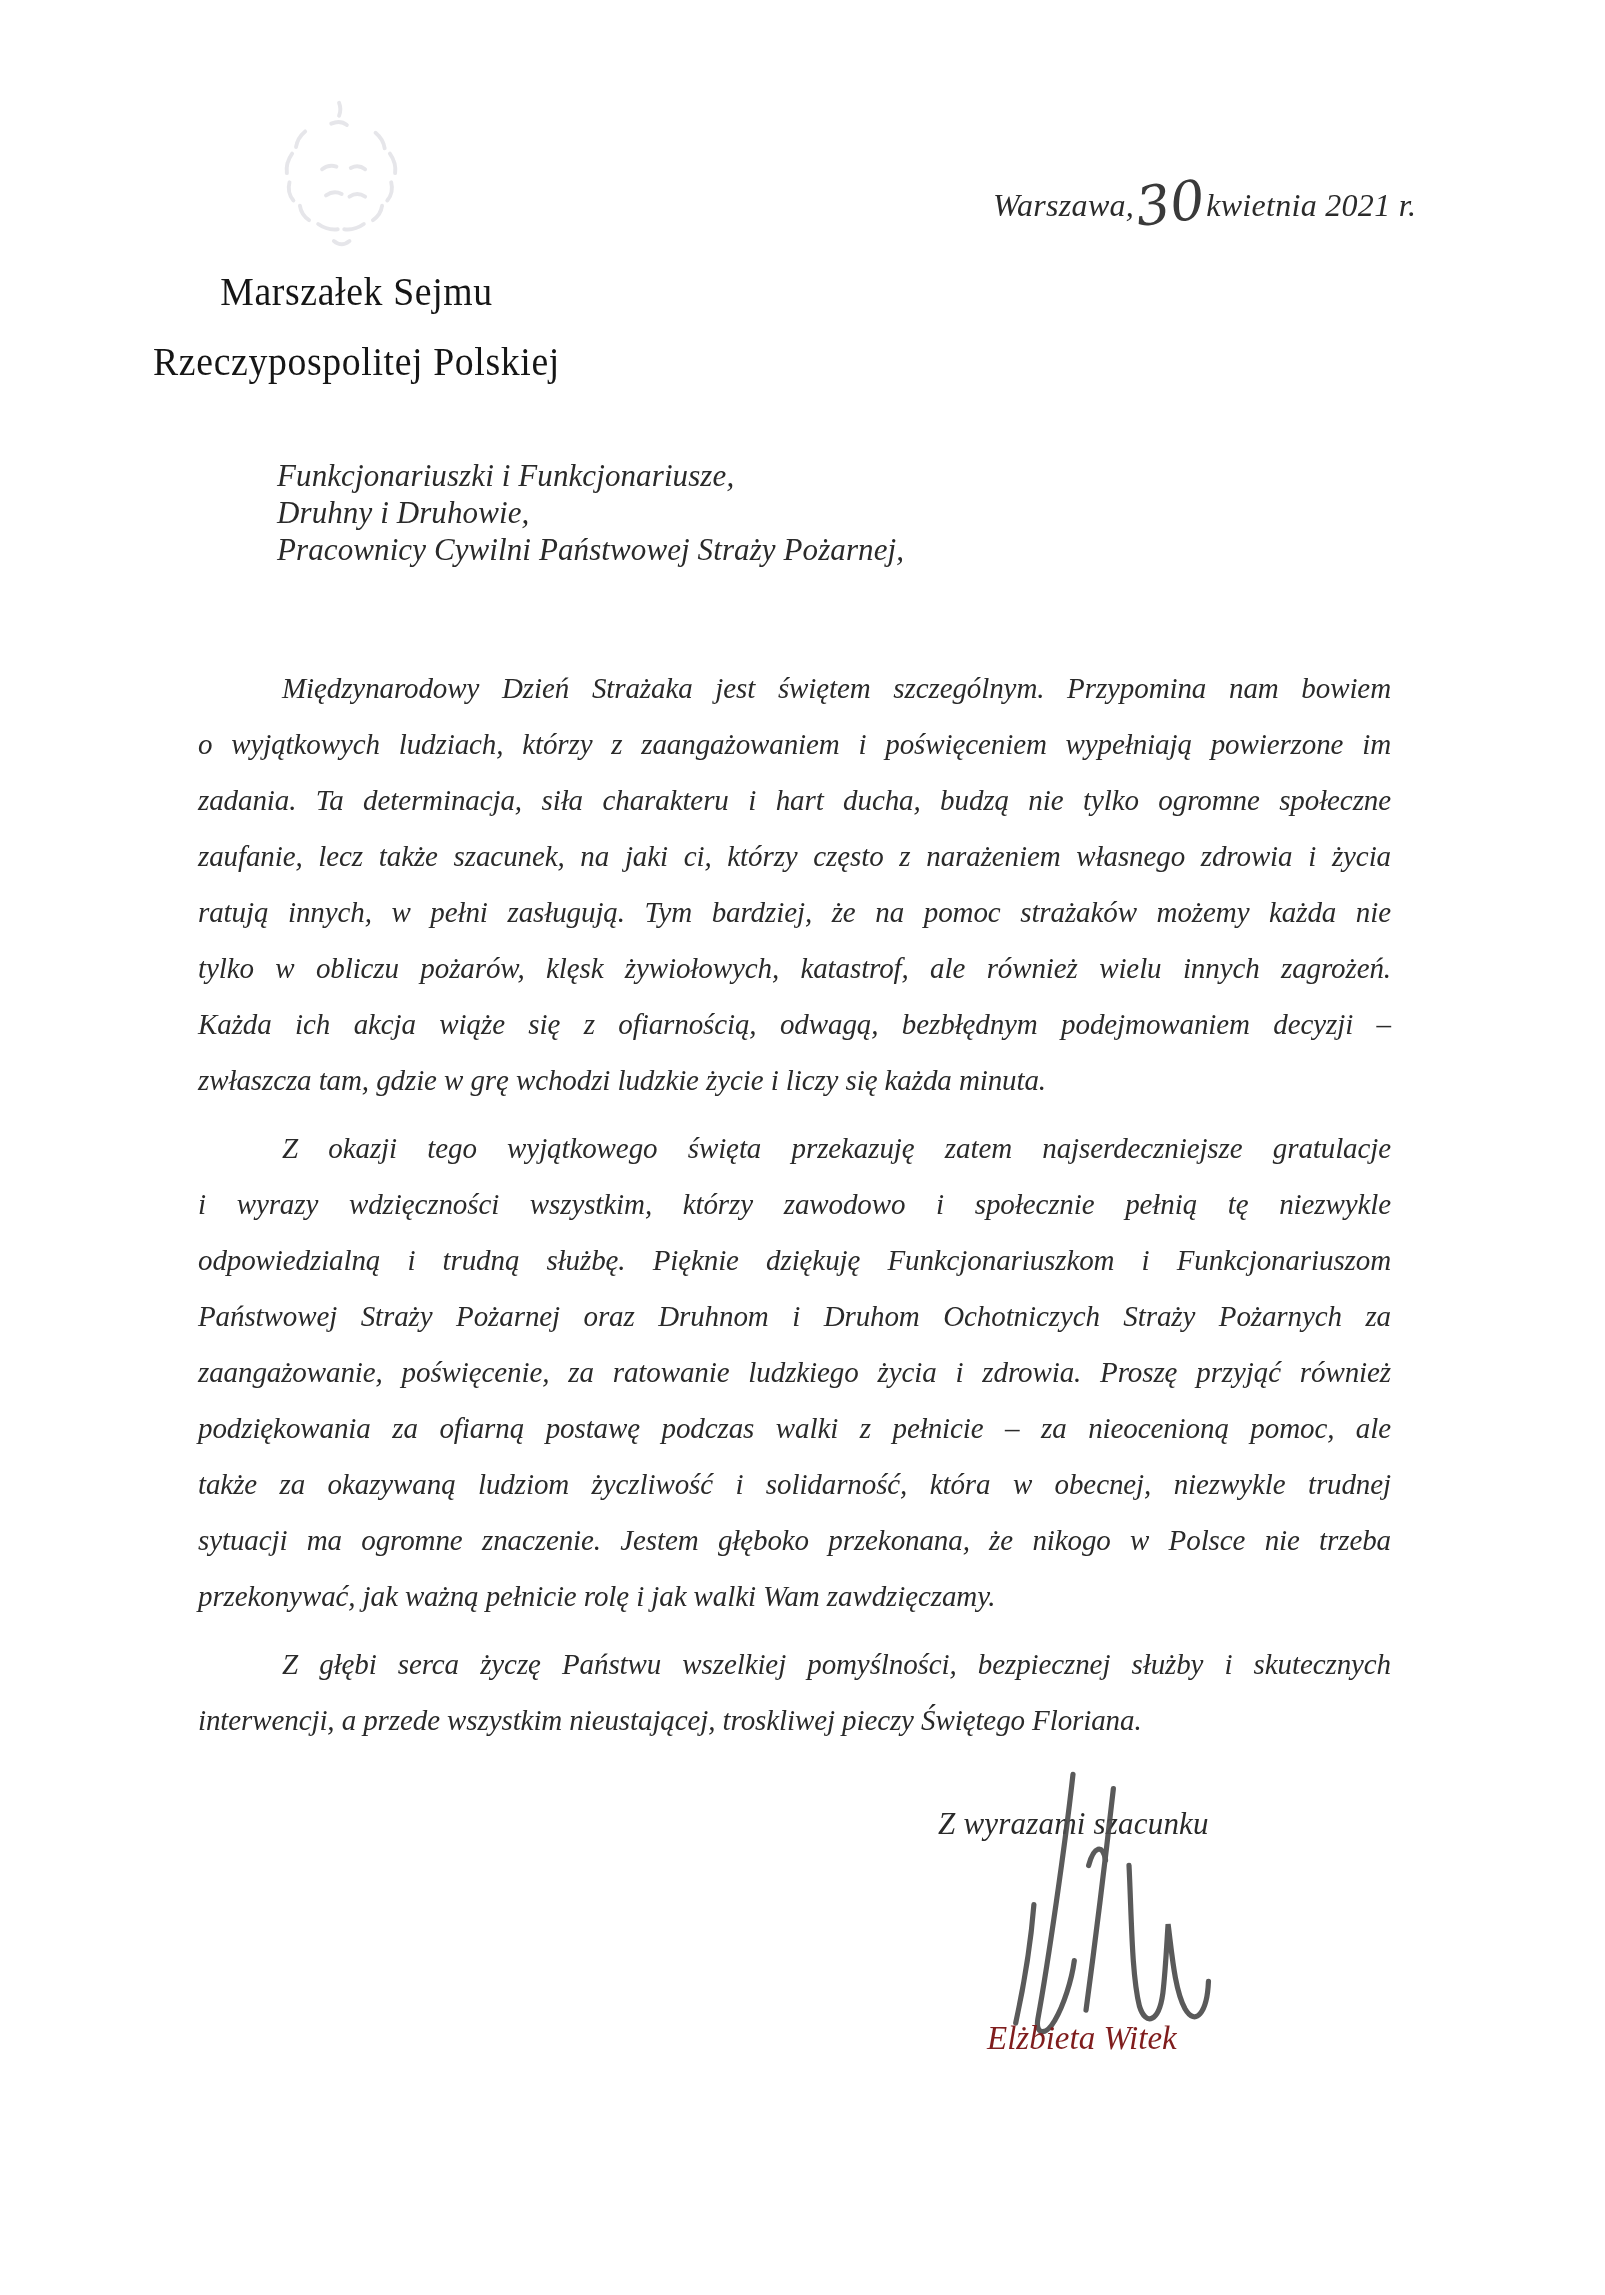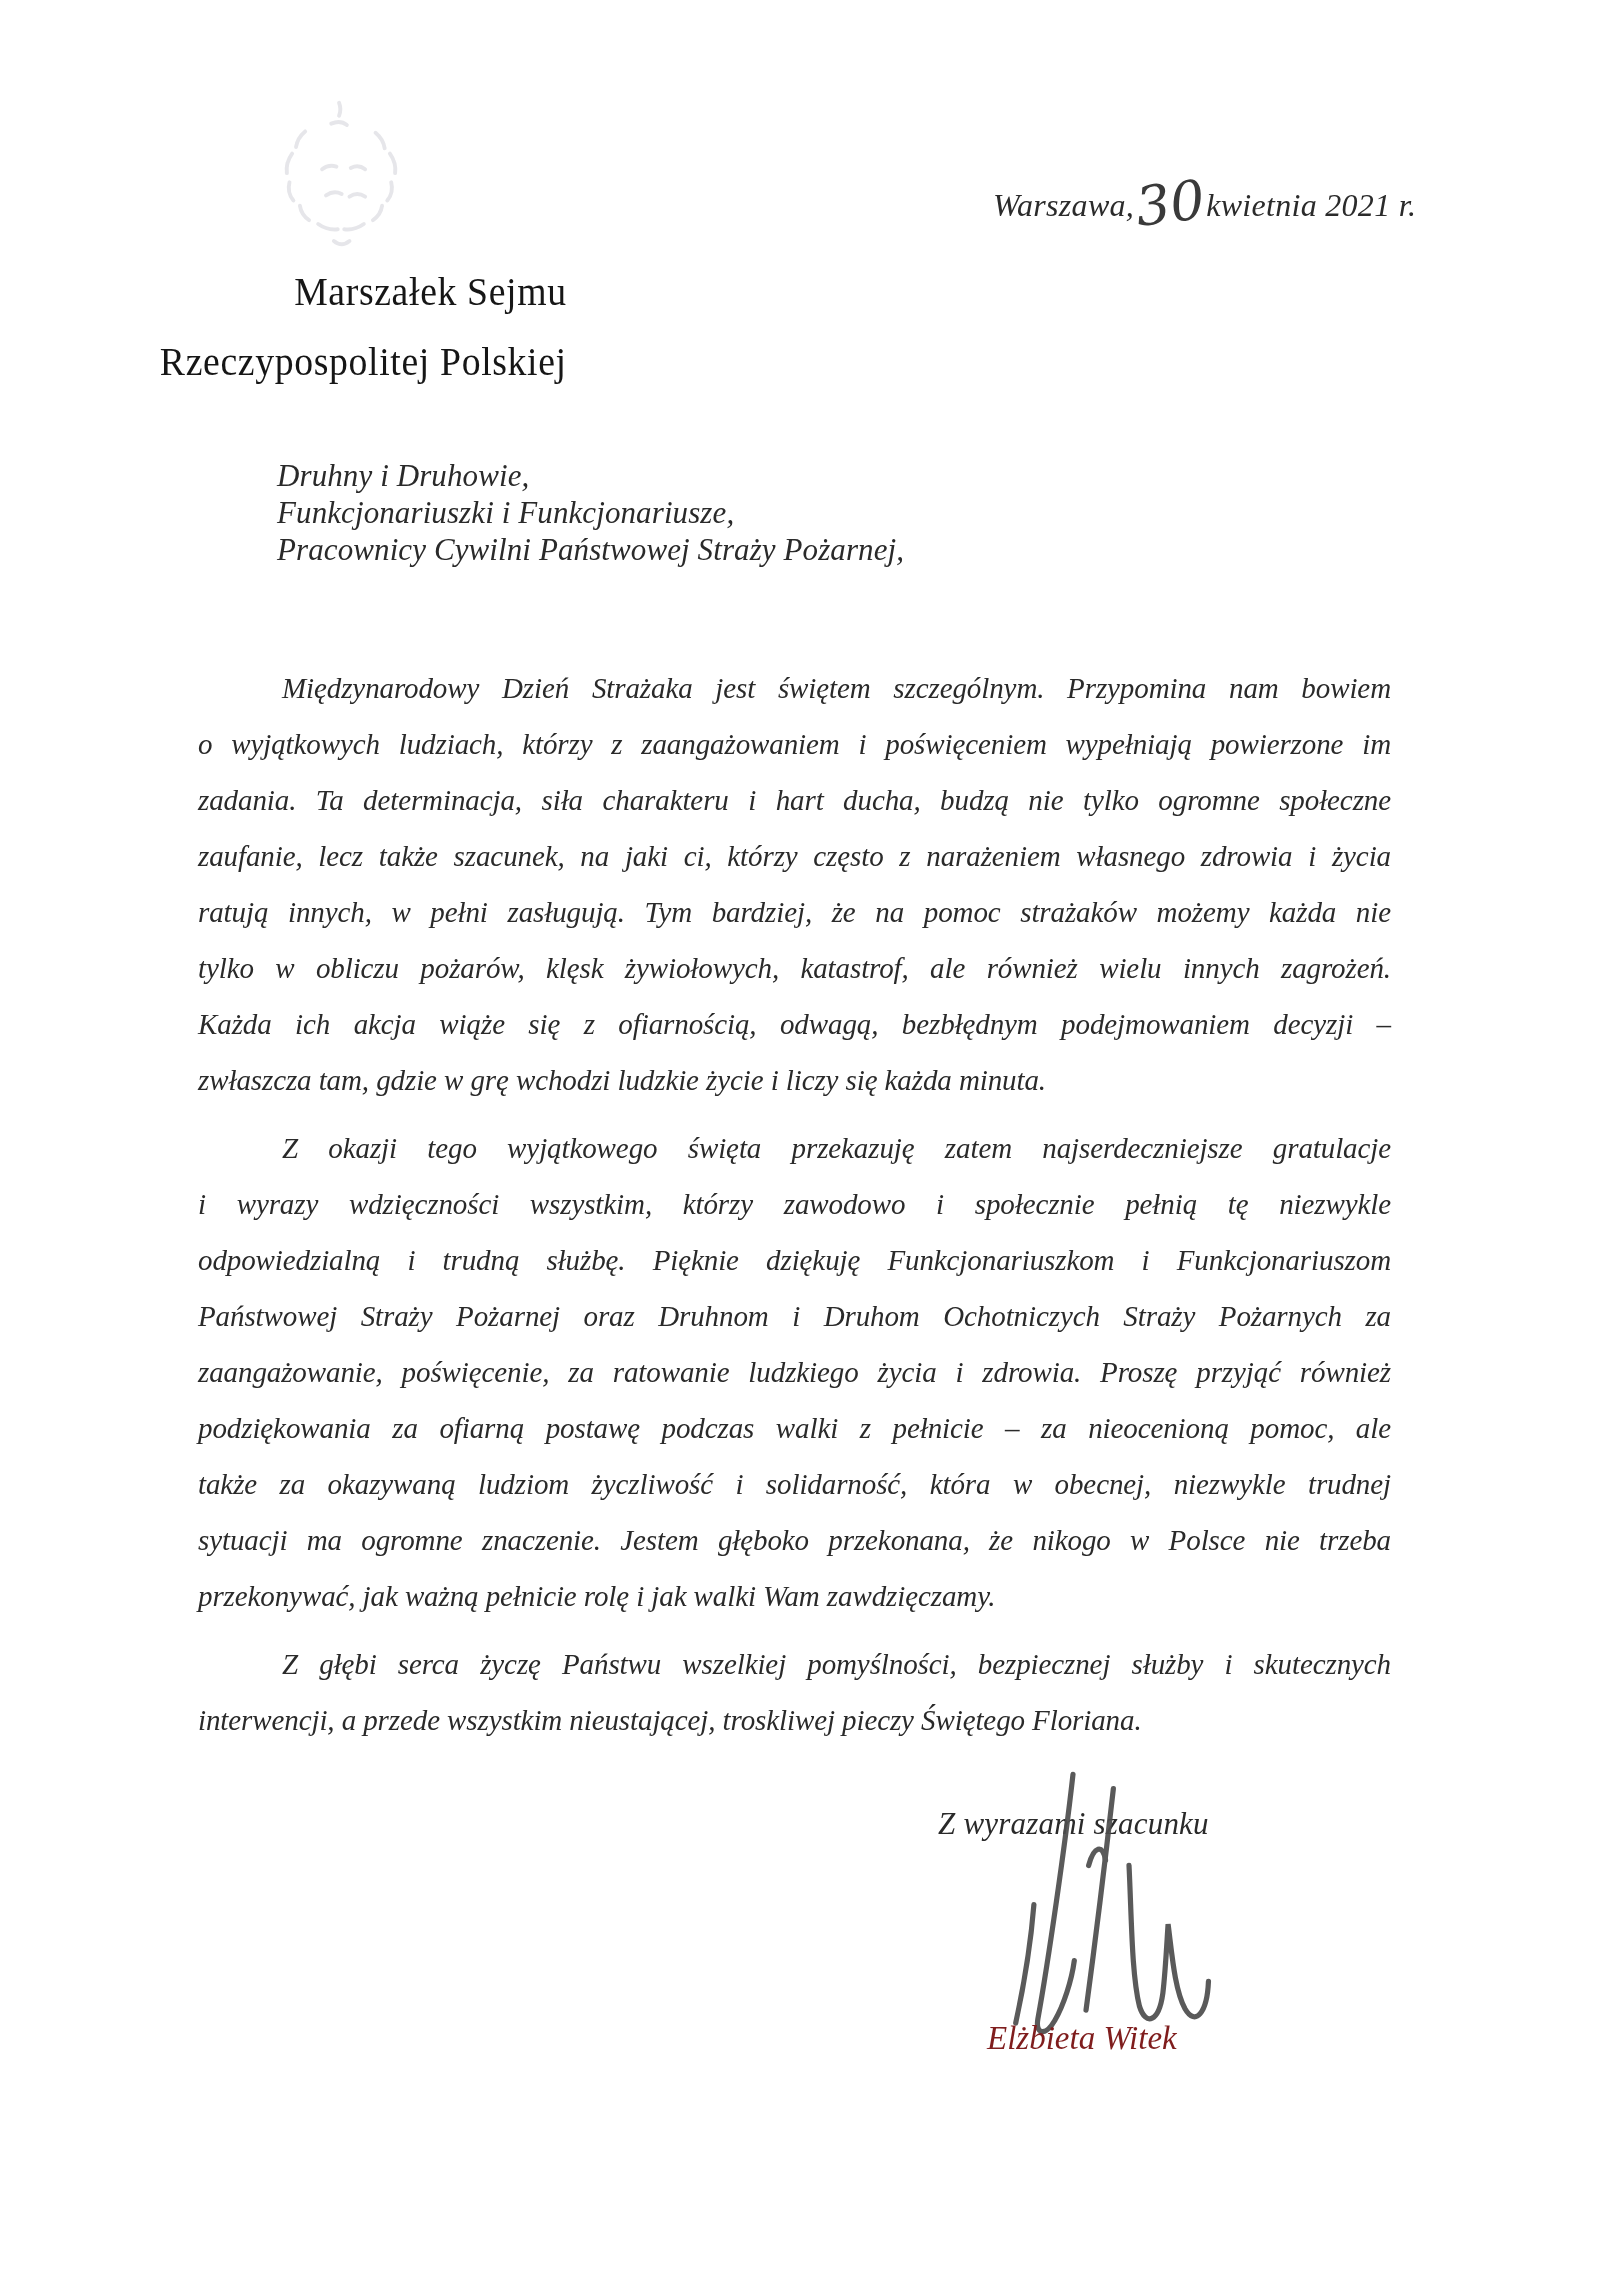--- a/index.html
+++ b/index.html
@@ -50,21 +50,21 @@
     transform: rotate(-7deg) translateY(5.9px);
     margin: 0 2px 0 0.7px;
   }
 
   
   .sender {
     position: absolute;
     left: 128px;
     top: 256px;
     width: 457px;
-    text-align: right;
+    text-align: center;
     color: #161616;
   }
   .sender-line {
     font-size: 41px;
     line-height: 70px;
     letter-spacing: 0.7px;
     transform: scaleX(0.92);
     transform-origin: 50% 50%;
     white-space: nowrap;
     font-weight: 500;
@@ -163,22 +163,22 @@
 
   <div class="date"><span>Warszawa,</span><span class="hand">30</span><span>kwietnia 2021 r.</span></div>
 
   <div class="sender">
     <div class="sender-line">Marszałek Sejmu</div>
     <div class="sender-line">Rzeczypospolitej Polskiej</div>
   </div>
 
   <div class="salutation">
 
-  <div class="sal-line">Druhny i Druhowie,</div>
-      <div class="sal-line">Funkcjonariuszki i Funkcjonariusze,</div>
+  <div class="sal-line">Funkcjonariuszki i Funkcjonariusze,</div>
+      <div class="sal-line">Druhny i Druhowie,</div>
       <div class="sal-line">Pracownicy Cywilni Państwowej Straży Pożarnej,</div>
     </div>
 
   <div class="body-text">
     <div class="para">
 
     <div class="line">Międzynarodowy Dzień Strażaka jest świętem szczególnym. Przypomina nam bowiem</div>
         <div class="line">o wyjątkowych ludziach, którzy z zaangażowaniem i poświęceniem wypełniają powierzone im</div>
         <div class="line">zadania. Ta determinacja, siła charakteru i hart ducha, budzą nie tylko ogromne społeczne</div>
         <div class="line">zaufanie, lecz także szacunek, na jaki ci, którzy często z narażeniem własnego zdrowia i życia</div>

